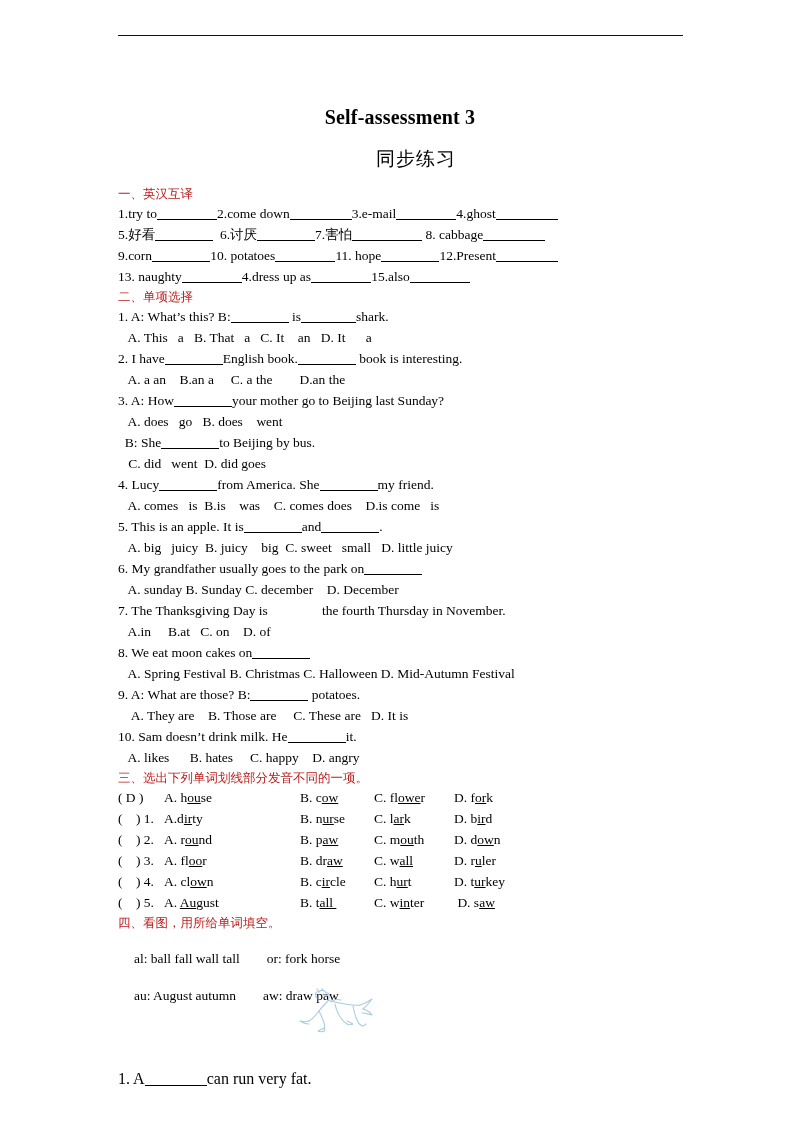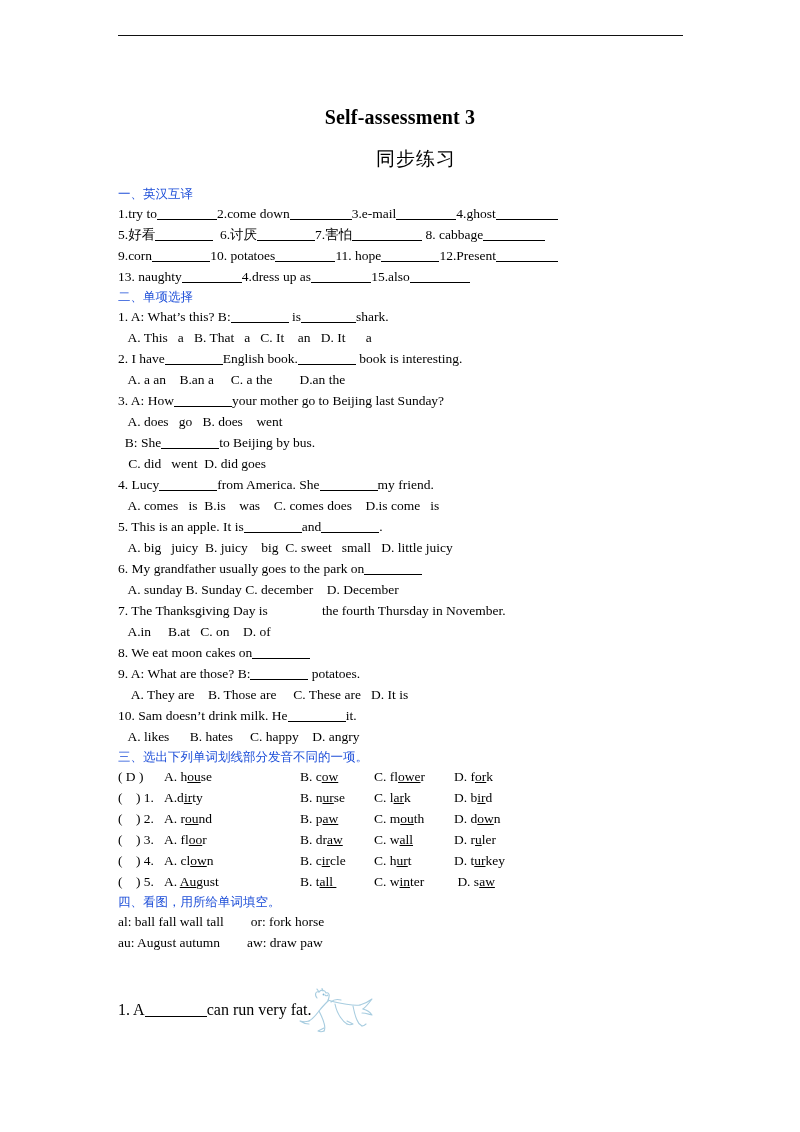--- a/index.html
+++ b/index.html
@@ -52,21 +52,21 @@
   }
   .content {
     position: absolute;
     left: 118px;
     top: 184px;
     width: 570px;
   }
   .sec-head {
     font-size: 12.5px;
     font-family: "DejaVu Sans", "Liberation Sans", sans-serif;
-    color: #1d4ed8;
+    color: #b91c1c;
     line-height: 19px;
     margin: 0;
     white-space: pre;
   }
   .line {
     font-size: 13.5px;
     line-height: 21px;
     margin: 0;
     white-space: pre;
     font-family: "Liberation Serif", "DejaVu Serif", serif;
@@ -88,21 +88,21 @@
     display: flex;
   }
   .phon-row .mark { width: 46px; display: inline-block; }
   .phon-row .opt-a { width: 100px; display: inline-block; }
   .phon-row .opt-b { width: 74px; display: inline-block; margin-left: 36px; }
   .phon-row .opt-c { width: 80px; display: inline-block; }
   .phon-row .opt-d { display: inline-block; text-align: right; }
   .word-bank {
     font-size: 13.5px;
     line-height: 21px;
-    margin: 0;
+    margin: 16px;
     white-space: pre;
   }
   .final-line {
     font-size: 16px;
     line-height: 21px;
     margin: 0;
     white-space: pre;
     position: relative;
   }
   .horse {
@@ -145,20 +145,21 @@
         <div class="line">   C. did   went  D. did goes</div>
         <div class="line"><span>4. Lucy</span><span class="blank" style="width: 58px;"></span><span>from America. She</span><span class="blank" style="width: 58px;"></span><span>my friend.</span></div>
         <div class="line">   A. comes   is  B.is    was    C. comes does    D.is come   is</div>
         <div class="line"><span>5. This is an apple. It is</span><span class="blank" style="width: 58px;"></span><span>and</span><span class="blank" style="width: 58px;"></span><span>.</span></div>
         <div class="line">   A. big   juicy  B. juicy    big  C. sweet   small   D. little juicy</div>
         <div class="line"><span>6. My grandfather usually goes to the park on</span><span class="blank" style="width: 58px;"></span></div>
         <div class="line">   A. sunday B. Sunday C. december    D. December</div>
         <div class="line"><span>7. The Thanksgiving Day is</span><span class="gap" style="width: 54px;"></span><span>the fourth Thursday in November.</span></div>
         <div class="line">   A.in     B.at   C. on    D. of</div>
         <div class="line"><span>8. We eat moon cakes on</span><span class="blank" style="width: 58px;"></span></div>
+        <div class="line">   A. Spring Festival B. Christmas C. Halloween D. Mid-Autumn Festival</div>
         <div class="line"><span>9. A: What are those? B:</span><span class="blank" style="width: 58px;"></span><span> potatoes.</span></div>
         <div class="line">    A. They are    B. Those are     C. These are   D. It is</div>
         <div class="line"><span>10. Sam doesn’t drink milk. He</span><span class="blank" style="width: 58px;"></span><span>it.</span></div>
         <div class="line">   A. likes      B. hates     C. happy    D. angry</div>
       </div>
 
     <div class="sec-head">三、选出下列单词划线部分发音不同的一项。</div>
     <div id="s3-rows">
         <div class="phon-row"><span class="mark">( D )</span><span class="opt-a"><span>A. h</span><u class="ph">ou</u><span>se</span></span><span class="opt-b"><span>B. c</span><u class="ph">ow</u></span><span class="opt-c"><span>C. fl</span><u class="ph">owe</u><span>r</span></span><span class="opt-d"><span>D. f</span><u class="ph">or</u><span>k</span></span></div>
         <div class="phon-row"><span class="mark">(    ) 1.</span><span class="opt-a"><span>A.d</span><u class="ph">ir</u><span>ty</span></span><span class="opt-b"><span>B. n</span><u class="ph">ur</u><span>se</span></span><span class="opt-c"><span>C. l</span><u class="ph">ar</u><span>k</span></span><span class="opt-d"><span>D. b</span><u class="ph">ir</u><span>d</span></span></div>

